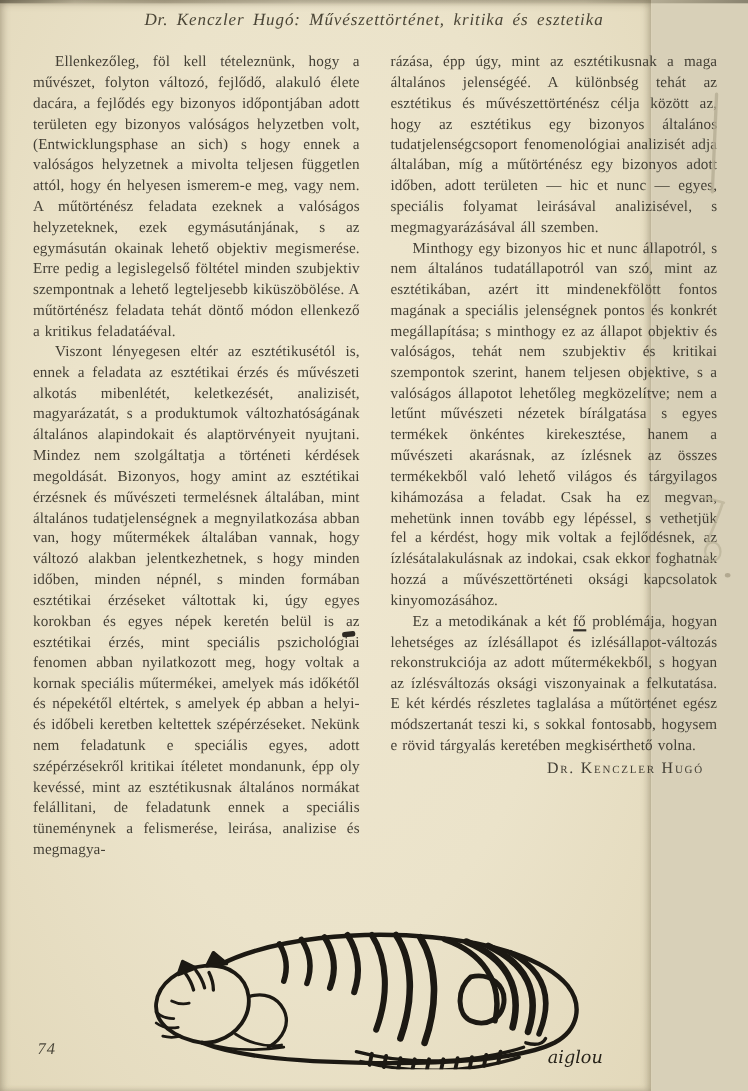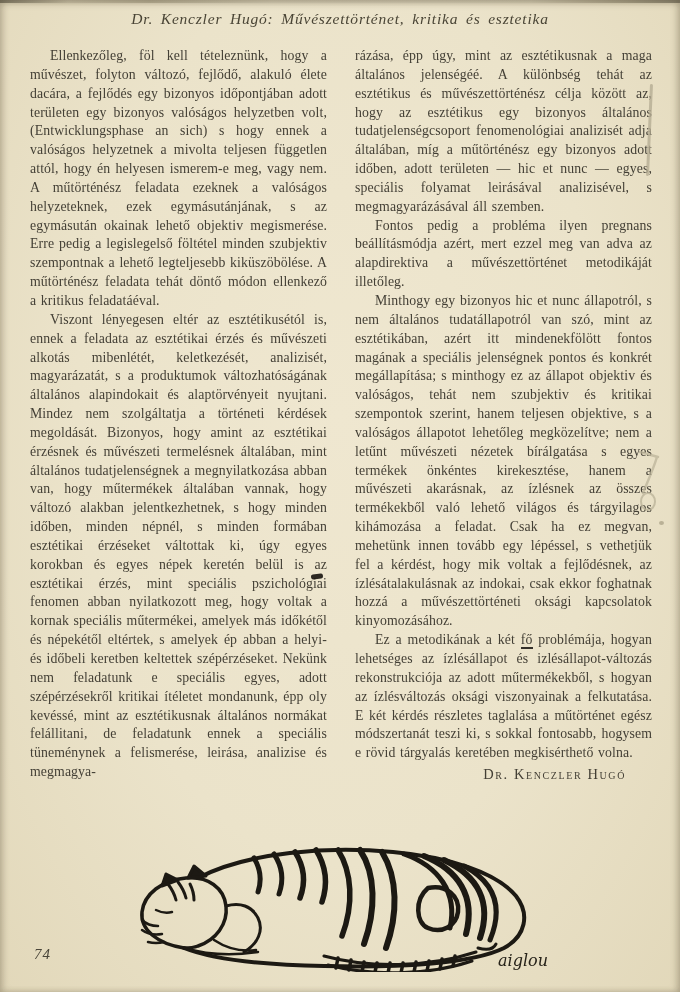--- a/index.html
+++ b/index.html
@@ -1,18 +1,18 @@
 <!DOCTYPE html>
 <html><head>
 <meta charset="utf-8">
 <style>
   html,body{margin:0;padding:0;}
   body{width:680px;height:992px;overflow:hidden;background:#d8d0b8;}
   .page{
-    position:relative;width:680px;height:992px;
+    position:relative;width:592px;height:992px;
     background:radial-gradient(ellipse at 50% 42%, #efe7d0 0%, #ebe3ca 55%, #e2d8ba 100%);
     font-family:"Liberation Serif", serif;
     color:#403c33;
     box-shadow:inset 0 4px 6px rgba(90,80,55,.25), inset 4px 0 6px rgba(90,80,55,.18), inset -4px 0 6px rgba(90,80,55,.2);
   }
   .edge-top{position:absolute;left:0;top:0;width:680px;height:3px;
     background:linear-gradient(90deg, rgba(60,55,40,.55) 0%, rgba(60,55,40,.1) 10%, rgba(110,100,75,.35) 22%, rgba(60,55,40,.05) 40%, rgba(60,55,40,.05) 78%, rgba(90,82,60,.4) 92%, rgba(60,55,40,.5) 100%);}
   .header{position:absolute;top:10px;left:0;width:680px;text-align:center;}
   .header-title{
     font-style:italic;font-size:15.5px;letter-spacing:.8px;word-spacing:3px;color:#4a4536;
@@ -23,21 +23,21 @@
   }
   .col{flex:1 1 0;min-width:0;}
   .para{
     margin:0;font-size:13.8px;line-height:18.85px;
     text-align:justify;letter-spacing:.1px;word-spacing:1px;
     color:#433f35;
   }
   .para.indent{text-indent:1.45em;}
   .emph{border-bottom:2px solid #34302a;}
   .author{
-    margin:3px 26px 0 0;text-align:right;
+    margin:3px 12px 0 0;text-align:right;
     font-variant:small-caps;font-size:14.5px;letter-spacing:1.6px;color:#433f35;
   }
   .page-number{
     position:absolute;left:34px;top:946px;font-size:15px;letter-spacing:1px;color:#4a463a;font-style:italic;
   }
   .tiger{position:absolute;left:128px;top:844px;}
   .sig-text{font-family:"DejaVu Serif", serif;font-style:italic;font-size:16px;fill:#262219;}
   
   .ink-smudge{position:absolute;left:311px;top:574px;width:12px;height:5px;background:#17140f;border-radius:2px;transform:rotate(-6deg);opacity:.9;}
   .pencil-line{position:absolute;left:648px;top:84px;width:2.5px;height:92px;background:#b5ad94;transform:rotate(2.5deg);opacity:.8;border-radius:2px;}
@@ -55,21 +55,20 @@
     <span class="header-title">Dr. Kenczler Hugó: Művészettörténet, kritika és esztetika</span>
   </div>
 
   <div class="columns">
     <div class="col">
       <p class="para indent">Ellenkezőleg, föl kell tételeznünk, hogy a művészet, folyton változó, fejlődő, alakuló élete dacára, a fejlődés egy bizonyos időpontjában adott területen egy bizonyos valóságos helyzetben volt, (Entwicklungsphase an sich) s hogy ennek a valóságos helyzetnek a mivolta teljesen független attól, hogy én helyesen ismerem-e meg, vagy nem. A műtörténész feladata ezeknek a valóságos helyzeteknek, ezek egymásutánjának, s az egymásután okainak lehető objektiv megismerése. Erre pedig a legislegelső föltétel minden szubjektiv szempontnak a lehető legteljesebb kiküszöbölése. A műtörténész feladata tehát döntő módon ellenkező a kritikus feladatáéval.</p>
       <p class="para indent">Viszont lényegesen eltér az esztétikusétól is, ennek a feladata az esztétikai érzés és művészeti alkotás mibenlétét, keletkezését, analizisét, magyarázatát, s a produktumok változhatóságának általános alapindokait és alaptörvényeit nyujtani. Mindez nem szolgáltatja a történeti kérdések megoldását. Bizonyos, hogy amint az esztétikai érzésnek és művészeti termelésnek általában, mint általános tudatjelenségnek a megnyilatkozása abban van, hogy műtermékek általában vannak, hogy változó alakban jelentkezhetnek, s hogy minden időben, minden népnél, s minden formában esztétikai érzéseket váltottak ki, úgy egyes korokban és egyes népek keretén belül is az esztétikai érzés, mint speciális pszichológiai fenomen abban nyilatkozott meg, hogy voltak a kornak speciális műtermékei, amelyek más időkétől és népekétől eltértek, s amelyek ép abban a helyi- és időbeli keretben keltettek szépérzéseket. Nekünk nem feladatunk e speciális egyes, adott szépérzésekről kritikai ítéletet mondanunk, épp oly kevéssé, mint az esztétikusnak általános normákat felállitani, de feladatunk ennek a speciális tüneménynek a felismerése, leirása, analizise és megmagya-</p>
     </div>
     <div class="col">
       <p class="para">rázása, épp úgy, mint az esztétikusnak a maga általános jelenségéé. A különbség tehát az esztétikus és művészettörténész célja között az, hogy az esztétikus egy bizonyos általános tudatjelenségcsoport fenomenológiai analizisét adja általában, míg a műtörténész egy bizonyos adott időben, adott területen — hic et nunc — egyes, speciális folyamat leirásával analizisével, s megmagyarázásával áll szemben.</p>
-      <p class="para indent">Fontos pedig a probléma ilyen pregnans beállításmódja azért, mert ezzel meg van adva az alapdirektiva a művészettörténet metodikáját illetőleg.</p>
       <p class="para indent">Minthogy egy bizonyos hic et nunc állapotról, s nem általános tudatállapotról van szó, mint az esztétikában, azért itt mindenekfölött fontos magának a speciális jelenségnek pontos és konkrét megállapítása; s minthogy ez az állapot objektiv és valóságos, tehát nem szubjektiv és kritikai szempontok szerint, hanem teljesen objektive, s a valóságos állapotot lehetőleg megközelítve; nem a letűnt művészeti nézetek bírálgatása s egyes termékek önkéntes kirekesztése, hanem a művészeti akarásnak, az ízlésnek az összes termékekből való lehető világos és tárgyilagos kihámozása a feladat. Csak ha ez megvan, mehetünk innen tovább egy lépéssel, s vethetjük fel a kérdést, hogy mik voltak a fejlődésnek, az ízlésátalakulásnak az indokai, csak ekkor foghatnak hozzá a művészettörténeti oksági kapcsolatok kinyomozásához.</p>
       <p class="para indent"><span>Ez a metodikának a két </span><span class="emph">fő</span><span> problémája, hogyan lehetséges az ízlésállapot és izlésállapot-változás rekonstrukciója az adott műtermékekből, s hogyan az ízlésváltozás oksági viszonyainak a felkutatása. E két kérdés részletes taglalása a műtörténet egész módszertanát teszi ki, s sokkal fontosabb, hogysem e rövid tárgyalás keretében megkisérthető volna.</span></p>
       <p class="author">Dr. Kenczler Hugó</p>
     </div>
   </div>
 
   <svg class="tiger" width="422" height="128" viewBox="0 0 422 128" fill="none" stroke="#1c1913" stroke-linecap="round" stroke-linejoin="round">
 
     <path stroke-width="4" d="M70,34 C120,8 200,2 265,8 C320,13 368,28 388,52 C402,70 398,92 376,104 C344,120 268,124 196,122 C140,121 86,116 56,104"></path>
 

